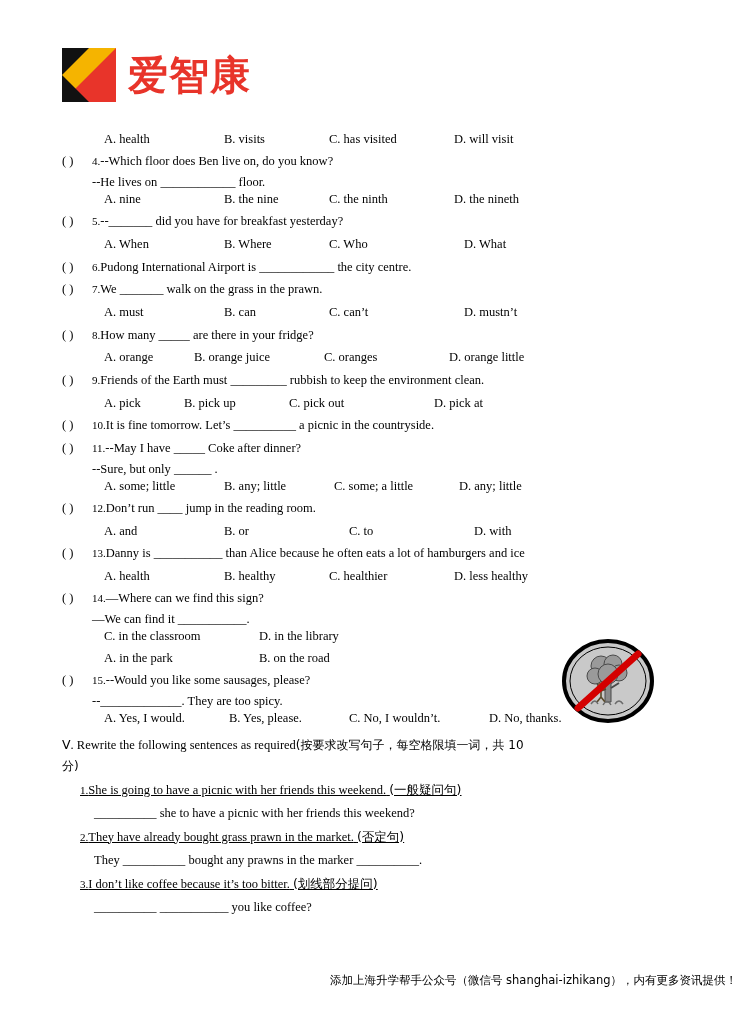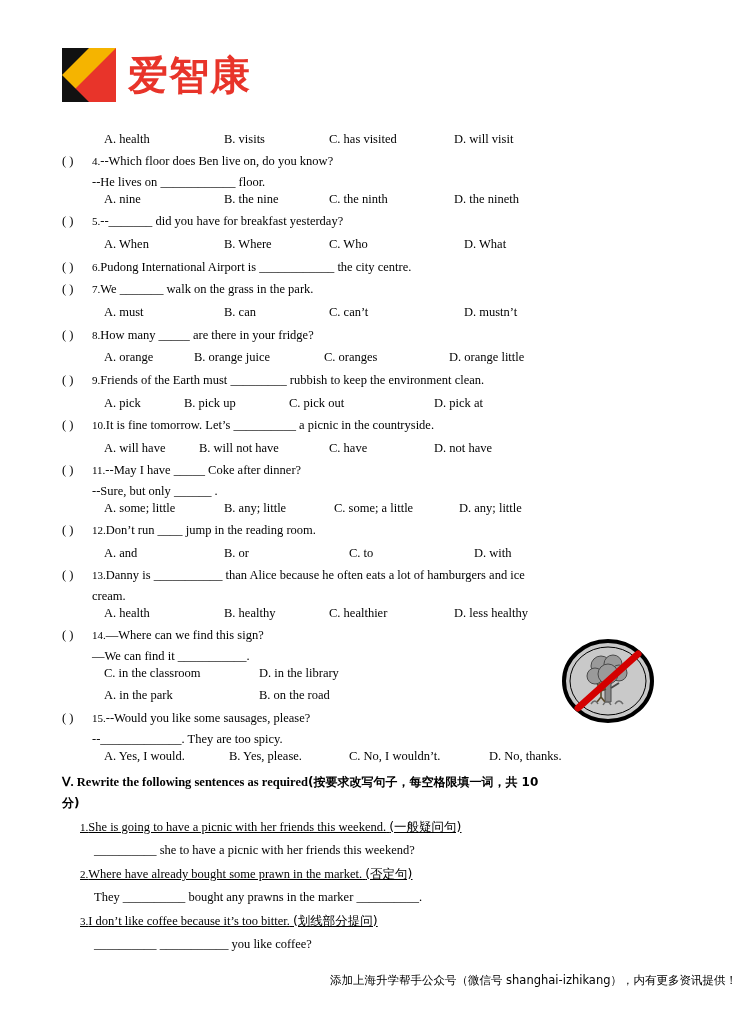--- a/index.html
+++ b/index.html
@@ -103,21 +103,21 @@
     margin-bottom: 3.5px;
     line-height: 1.5;
   }
   .opt-row span {
     display: inline-block;
   }
   .u {
     text-decoration: underline;
   }
   .section-head {
-    font-weight: bold;
+    font-weight: normal;
     margin-top: 8px;
     margin-bottom: 4px;
     line-height: 1.5;
   }
   .section-head .cn {
     font-family: "DejaVu Sans", sans-serif;
     font-size: 12px;
   }
   .rw-item {
     padding-left: 18px;
@@ -204,21 +204,21 @@
 
     <div class="q-line">
       <span class="paren">(          )</span>
       <span class="qnum">6.</span>
       <span class="qtext">Pudong International Airport is ____________ the city centre.</span>
     </div>
 
     <div class="q-line">
       <span class="paren">(          )</span>
       <span class="qnum">7.</span>
-      <span class="qtext">We _______ walk on the grass in the park.</span>
+      <span class="qtext">We _______ walk on the grass in the prawn.</span>
     </div>
     <div class="opt-row">
       <span style="width:120px">A. must</span>
       <span style="width:105px">B. can</span>
       <span style="width:135px">C. can’t</span>
       <span>D. mustn’t</span>
     </div>
 
     <div class="q-line">
       <span class="paren">(          )</span>
@@ -242,26 +242,20 @@
       <span style="width:105px">B. pick up</span>
       <span style="width:145px">C. pick out</span>
       <span>D. pick at</span>
     </div>
 
     <div class="q-line">
       <span class="paren">(          )</span>
       <span class="qnum">10.</span>
       <span class="qtext">It is fine tomorrow. Let’s __________ a picnic in the countryside.</span>
     </div>
-    <div class="opt-row">
-      <span style="width:95px">A. will have</span>
-      <span style="width:130px">B. will not have</span>
-      <span style="width:105px">C. have</span>
-      <span>D. not have</span>
-    </div>
 
     <div class="q-line">
       <span class="paren">(          )</span>
       <span class="qnum">11.</span>
       <span class="qtext">--May I have _____ Coke after dinner?</span>
     </div>
     <div class="indent-stem">--Sure, but only ______ .</div>
     <div class="opt-row">
       <span style="width:120px">A. some; little</span>
       <span style="width:110px">B. any; little</span>
@@ -279,21 +273,20 @@
       <span style="width:125px">B. or</span>
       <span style="width:125px">C. to</span>
       <span>D. with</span>
     </div>
 
     <div class="q-line">
       <span class="paren">(          )</span>
       <span class="qnum">13.</span>
       <span class="qtext" style="text-align:justify">Danny is ___________ than Alice because he often eats a lot of hamburgers and ice</span>
     </div>
-    <div class="indent-stem">cream.</div>
     <div class="opt-row">
       <span style="width:120px">A. health</span>
       <span style="width:105px">B. healthy</span>
       <span style="width:125px">C. healthier</span>
       <span>D. less healthy</span>
     </div>
 
     <div class="q-line">
       <span class="paren">(          )</span>
       <span class="qnum">14.</span>
@@ -332,21 +325,21 @@
     <div class="rw-item">
       <span class="qnum">1.</span><span>She is going to have a picnic with her friends this weekend.</span> <span class="cn">(一般疑问句)</span>
     </div>
     <div class="rw-ans">
       <span>__________</span>
       <span>she</span>
       <span>to have a picnic with her friends this weekend?</span>
     </div>
 
     <div class="rw-item">
-      <span class="qnum">2.</span><span>Where have already bought some prawn in the market.</span> <span class="cn">(否定句)</span>
+      <span class="qnum">2.</span><span>They have already bought grass prawn in the market.</span> <span class="cn">(否定句)</span>
     </div>
     <div class="rw-ans">
       <span>They</span>
       <span>__________</span>
       <span>bought any prawns in the marker __________.</span>
     </div>
 
     <div class="rw-item">
       <span class="qnum">3.</span><span>I don’t like coffee </span><span class="u">because it’s too bitter</span><span>.</span> <span class="cn">(划线部分提问)</span>
     </div>

